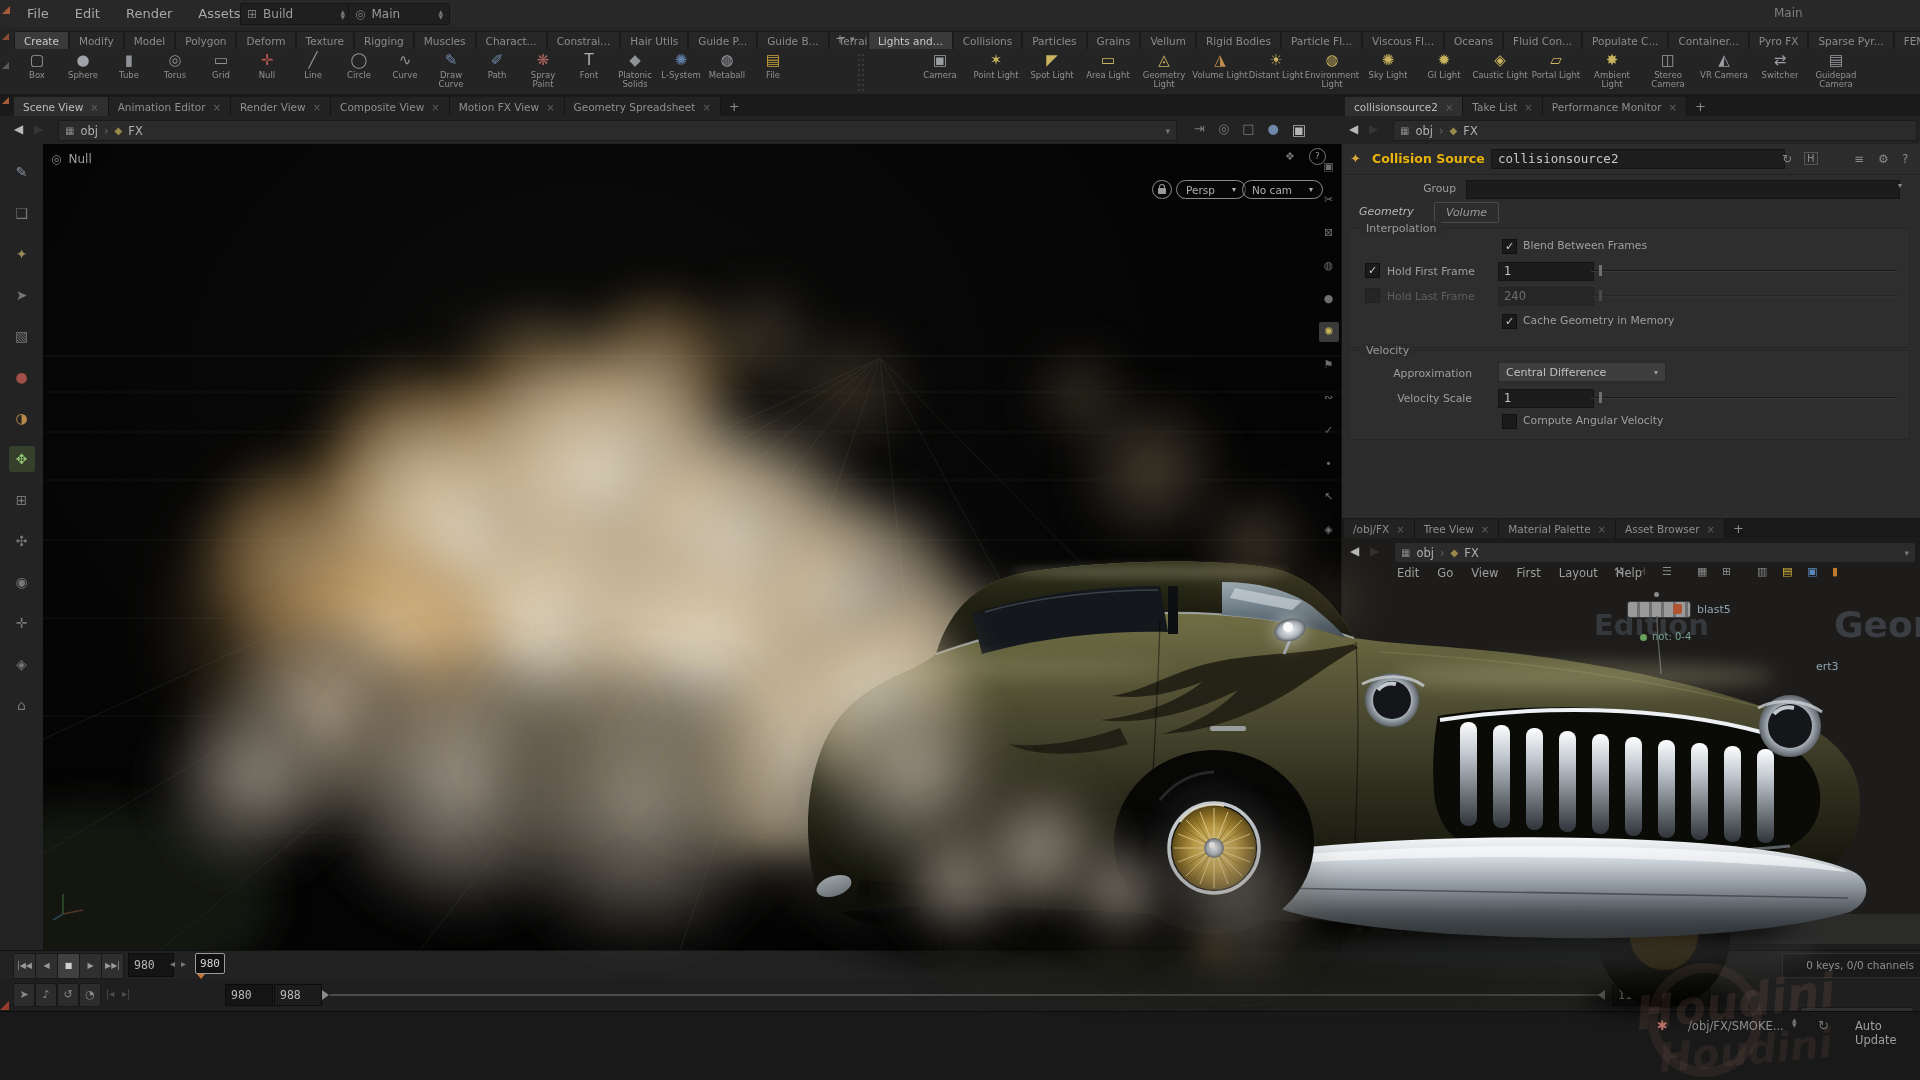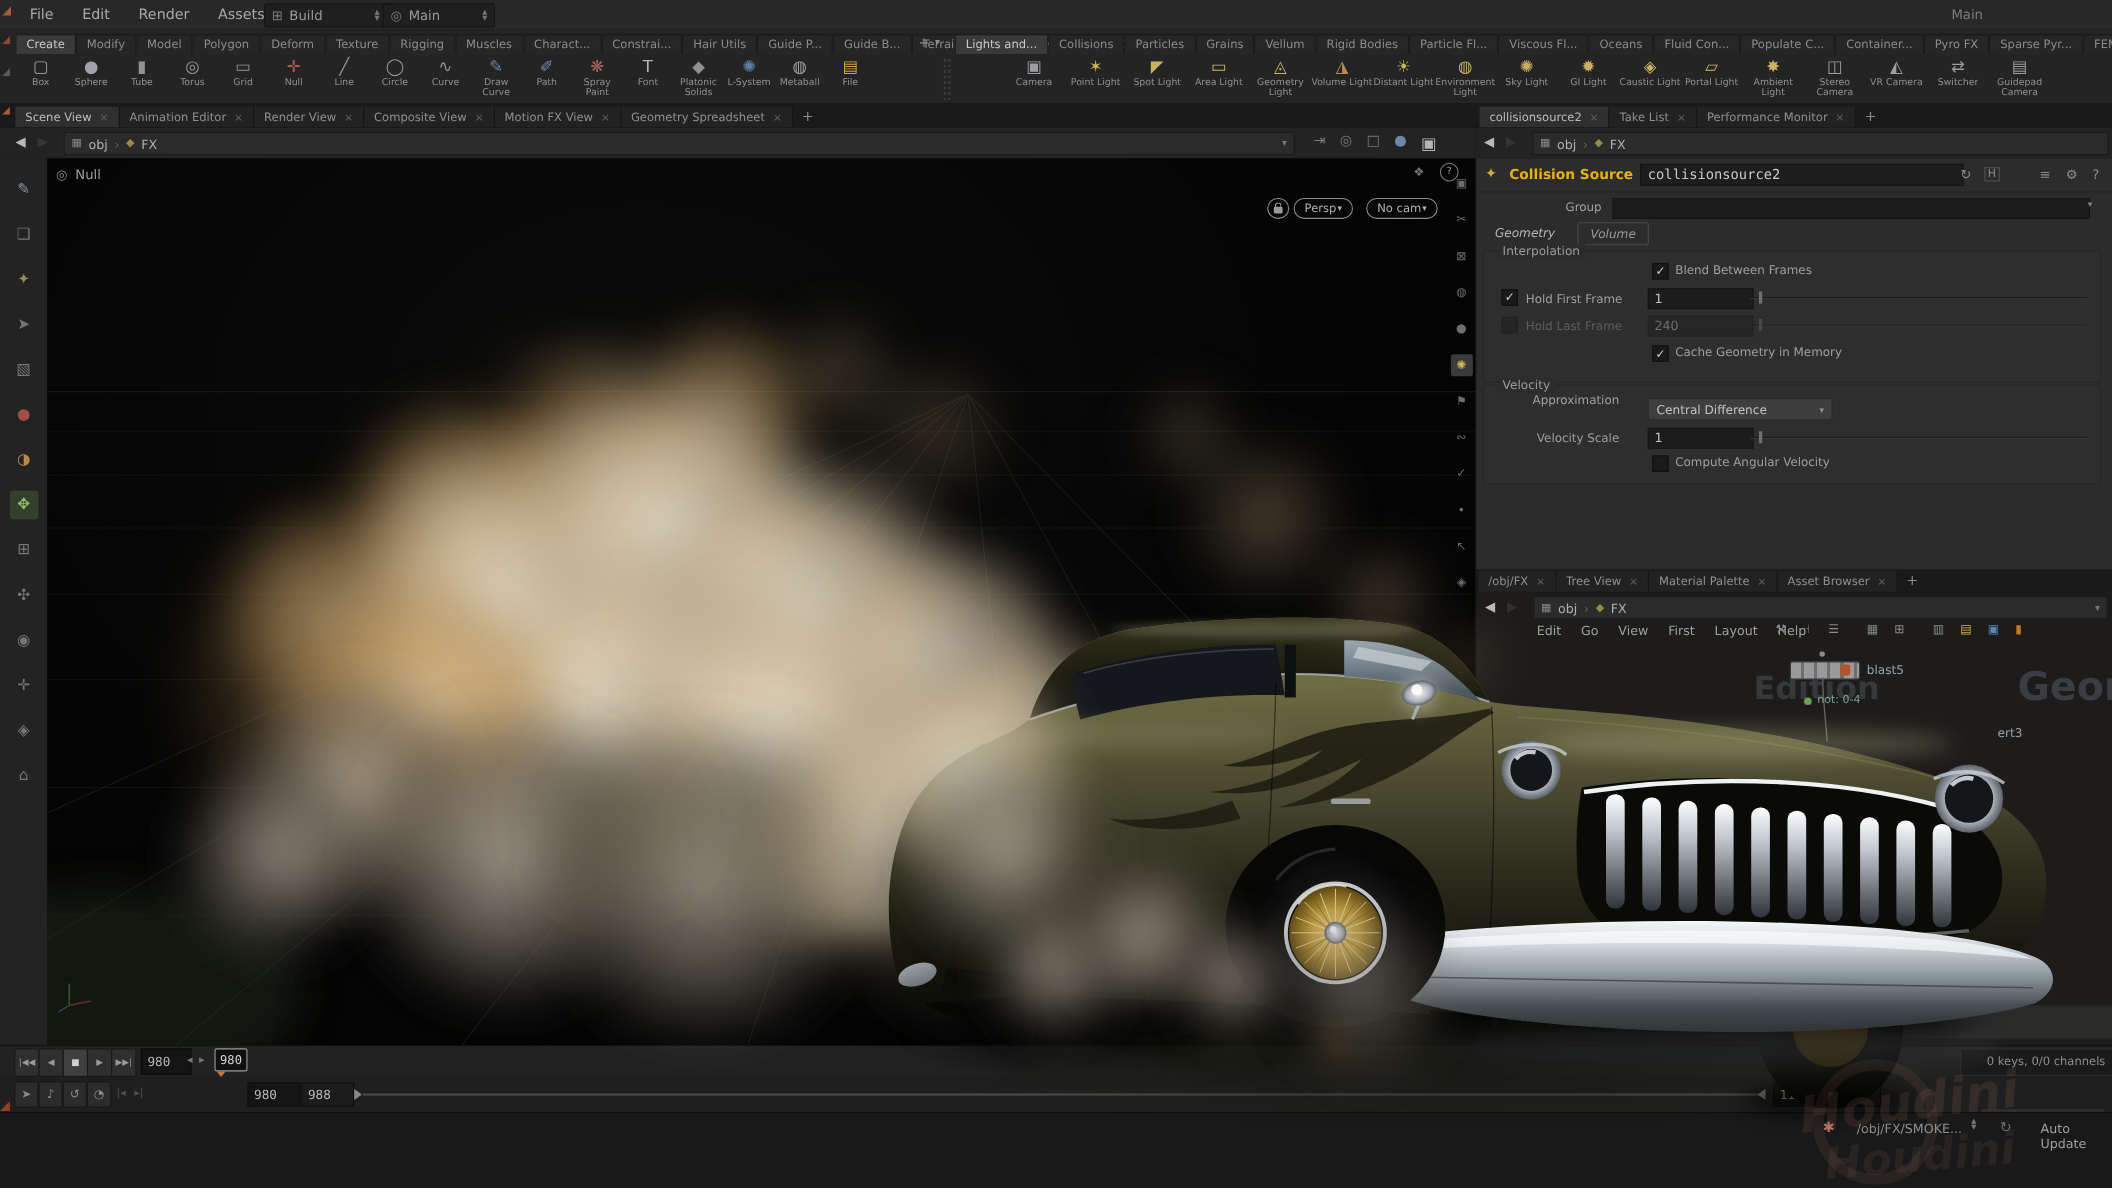--- a/index.html
+++ b/index.html
@@ -49,21 +49,21 @@
   .snapicons{position:absolute;top:5px;display:flex;gap:13px;font-size:13px;color:#7a7a7a;}
 
   
   #leftbar{left:0;top:144px;width:43px;height:806px;background:#232323;border-right:1px solid #161616;}
   #leftbar .lt{position:relative;width:26px;height:26px;margin:15px auto 0 auto;text-align:center;line-height:26px;font-size:14px;color:#767676;border-radius:3px;}
   #leftbar .lt:nth-child(8){background:#34402c;color:#8fbf6f;}
 
   
   #viewport{left:43px;top:144px;width:1298px;height:806px;background:radial-gradient(ellipse at 42% 28%,#0b0b0a 0%,#050505 55%,#030303 100%);overflow:hidden;}
   .vp-state{position:absolute;left:8px;top:8px;display:flex;gap:7px;align-items:center;color:#9f9f9f;font-size:12px;}
-  .pill{position:absolute;height:17px;border:1px solid #8a8a8a;border-radius:10px;color:#b0b0b0;font-size:10.5px;display:flex;align-items:center;padding:0 9px;gap:1px;background:rgba(10,10,10,.4);}
+  .pill{position:absolute;height:17px;border:1px solid #8a8a8a;border-radius:10px;color:#b0b0b0;font-size:10.5px;display:flex;align-items:center;padding:0 9px;gap:17px;background:rgba(10,10,10,.4);}
   .lockpill{width:18px;justify-content:center;padding:0;}
   .lockbody{width:8px;height:6px;background:#9a9a9a;border-radius:1px;position:relative;margin-top:3px;}
   .lockbody:before{content:"";position:absolute;left:1px;top:-4px;width:4px;height:4px;border:1.5px solid #9a9a9a;border-bottom:none;border-radius:3px 3px 0 0;}
   #vpRightBar{left:1316px;top:144px;width:25px;height:806px;}
   #vpRightBar .vt{width:20px;height:20px;margin:13px auto 0 auto;text-align:center;line-height:20px;font-size:11px;color:#6e6e6e;border-radius:2px;}
   #vpRightBar .vt:nth-child(6){background:#3a3a3a;color:#c9b95a;}
 
   
   #params{left:1341px;top:144px;width:579px;height:374px;background:#2c2c2c;border-left:1px solid #111;overflow:hidden;}
   #params .hdr{position:absolute;left:0;top:0;width:100%;height:30px;border-bottom:1px solid #232323;}
@@ -512,21 +512,21 @@
     <span class="pfield dim" style="left:149px;top:58px;width:84px">240</span>
     <div class="slider dim" style="left:242px;top:58px;width:306px">
         <span class="handle"></span>
       </div>
     <span class="chk" style="left:153px;top:85px">✓</span>
     <span class="abs" style="left:174px;top:85px;font-size:10.8px;color:#9f9f9f">Cache Geometry in Memory</span>
   </div>
 
   <div class="pgroup" style="top:206px;height:88px">
     <span class="pgroup-title">Velocity</span>
-    <span class="prow-label" style="left:38px;top:6px">Approximation</span>
+    <span class="prow-label" style="left:38px;top:16px">Approximation</span>
     <div class="dropdown" style="left:149px;top:11px;width:152px">
       <span>Central Difference</span>
       <span class="dd">▾</span>
     </div>
     <span class="prow-label" style="left:38px;top:41px">Velocity Scale</span>
     <span class="pfield" style="left:149px;top:38px;width:84px">1</span>
     <div class="slider" style="left:242px;top:38px;width:306px">
         <span class="handle"></span>
       </div>
     <span class="chk" style="left:153px;top:63px"></span>

